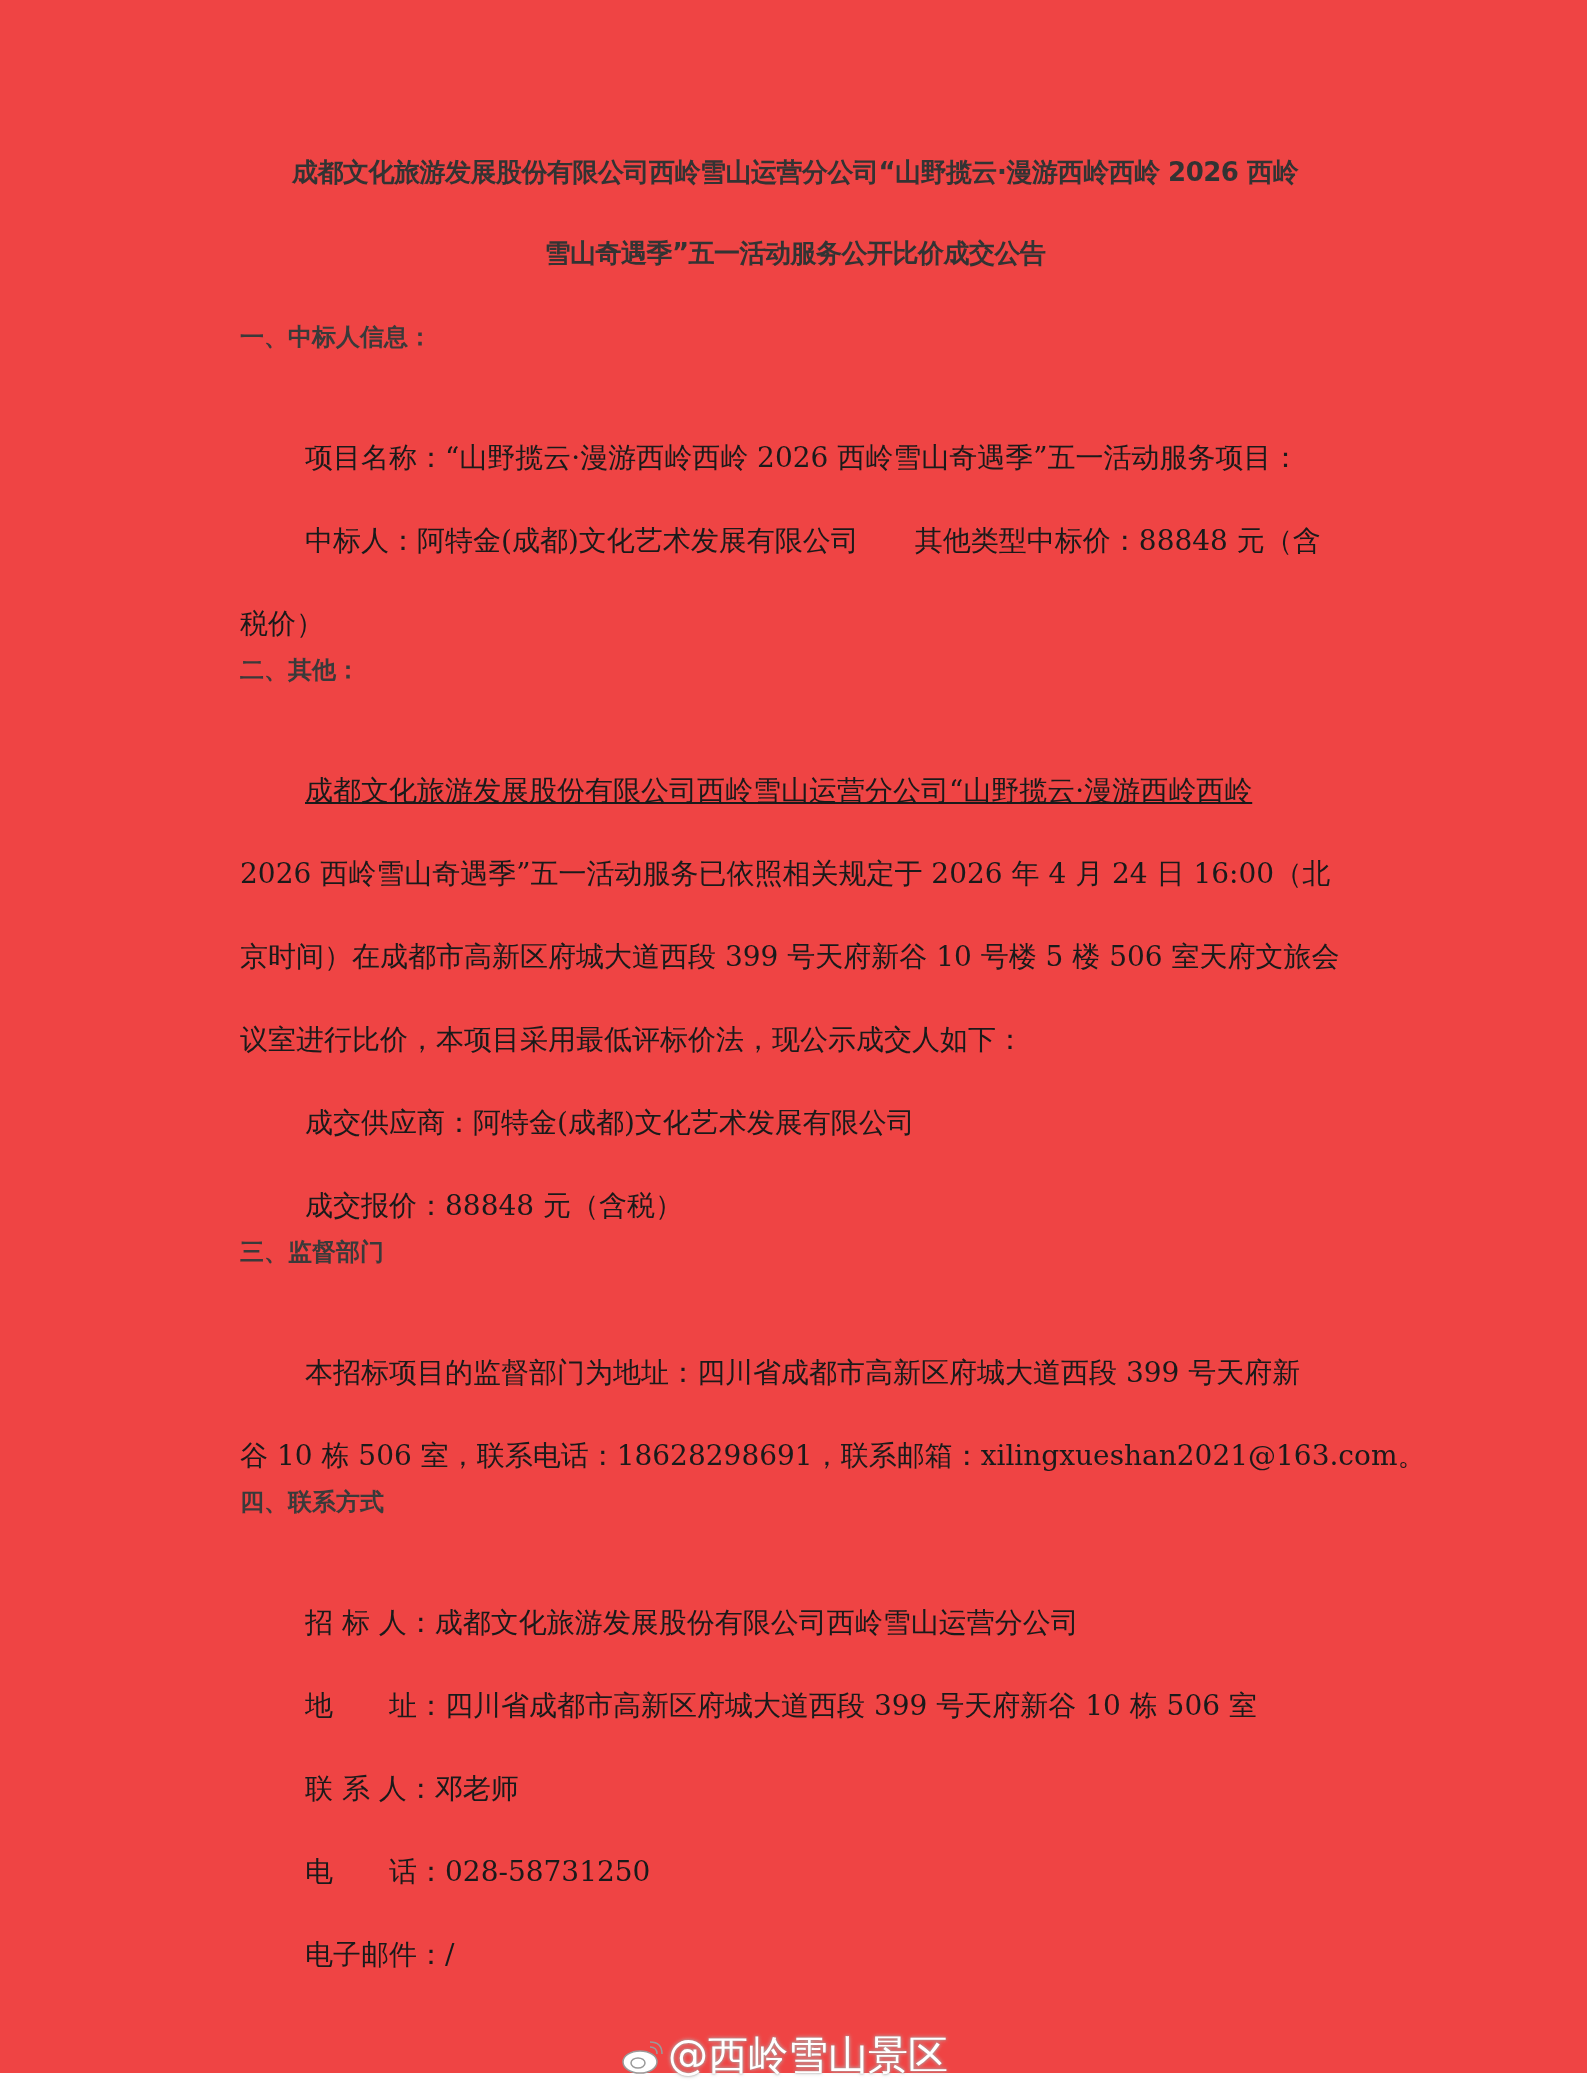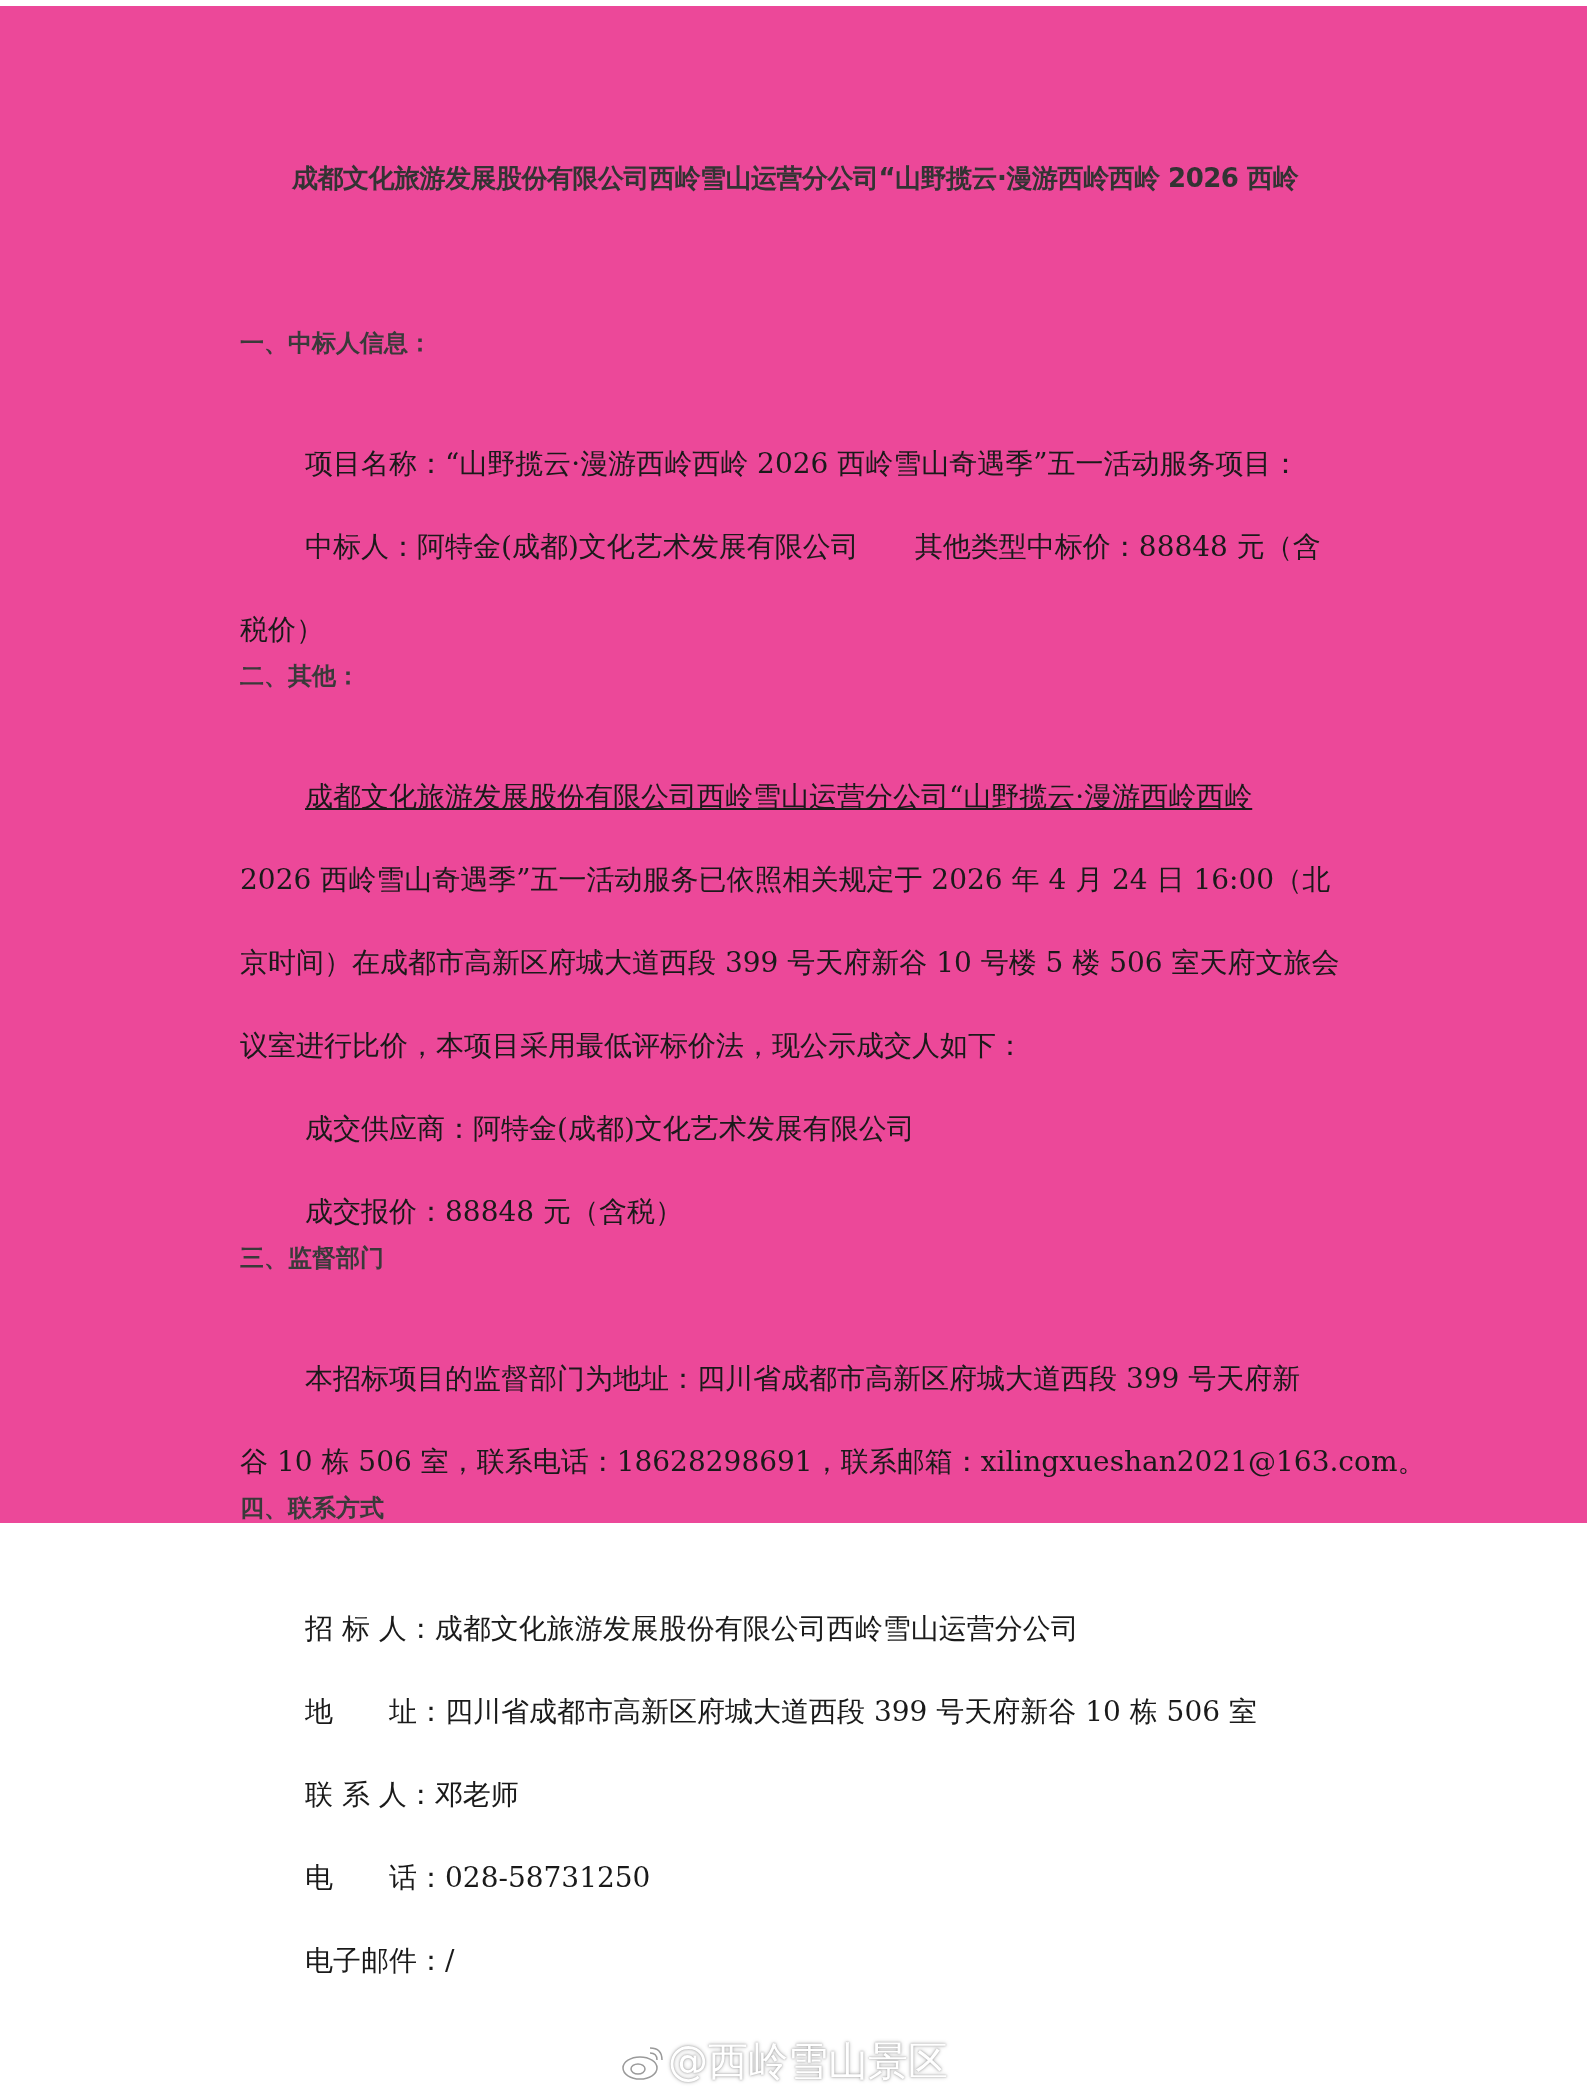--- a/index.html
+++ b/index.html
@@ -1,17 +1,17 @@
 <!DOCTYPE html>
 <html><head>
 <meta charset="utf-8">
 <style>
   html, body { margin: 0; padding: 0; background: #ffffff; }
   body { width: 1587px; height: 2091px; position: relative; overflow: hidden; }
-  .page { position: absolute; left: 0; top: 6px; width: 1587px; height: 1517px; background: #ec4899; }
+  .page { position: absolute; left: 0; top: 0; width: 1587px; height: 2073px; background: #ef4444; }
   .title {
     position: absolute; left: 235px; width: 1120px;
     font-family: "DejaVu Sans", sans-serif; font-weight: bold;
     font-size: 26px; color: #333333; text-align: center; white-space: nowrap;
     letter-spacing: -0.5px;
   }
   .heading {
     position: absolute; left: 240px;
     font-family: "DejaVu Sans", sans-serif; font-weight: bold;
     font-size: 24px; color: #3a3a3a; white-space: nowrap;
@@ -31,20 +31,21 @@
     display: flex; align-items: center; 
   }
   .weibo-icon { width: 48px; height: 40px; display: inline-block; }
 </style>
 </head>
 <body>
 
 <div class="page">
 
   <div class="title" style="top:155px;">成都文化旅游发展股份有限公司西岭雪山运营分公司“山野揽云·漫游西岭西岭 2026 西岭</div>
+  <div class="title" style="top:236px;">雪山奇遇季”五一活动服务公开比价成交公告</div>
 
   <div class="heading" style="top:321px;">一、中标人信息：</div>
   <div class="line indent" style="top:404px; width:1045px;">项目名称：“山野揽云·漫游西岭西岭 2026 西岭雪山奇遇季”五一活动服务项目：</div>
   <div class="line indent" style="top:487px; width:1045px;">中标人：阿特金(成都)文化艺术发展有限公司　　其他类型中标价：88848 元（含</div>
   <div class="line" style="top:570px;">税价）</div>
 
   <div class="heading" style="top:654px;">二、其他：</div>
   <div class="line indent" style="top:737px;text-decoration:underline;">成都文化旅游发展股份有限公司西岭雪山运营分公司“山野揽云·漫游西岭西岭</div>
   <div class="line" style="top:820px;">2026 西岭雪山奇遇季”五一活动服务已依照相关规定于 2026 年 4 月 24 日 16:00（北</div>
   <div class="line" style="top:903px;">京时间）在成都市高新区府城大道西段 399 号天府新谷 10 号楼 5 楼 506 室天府文旅会</div>

